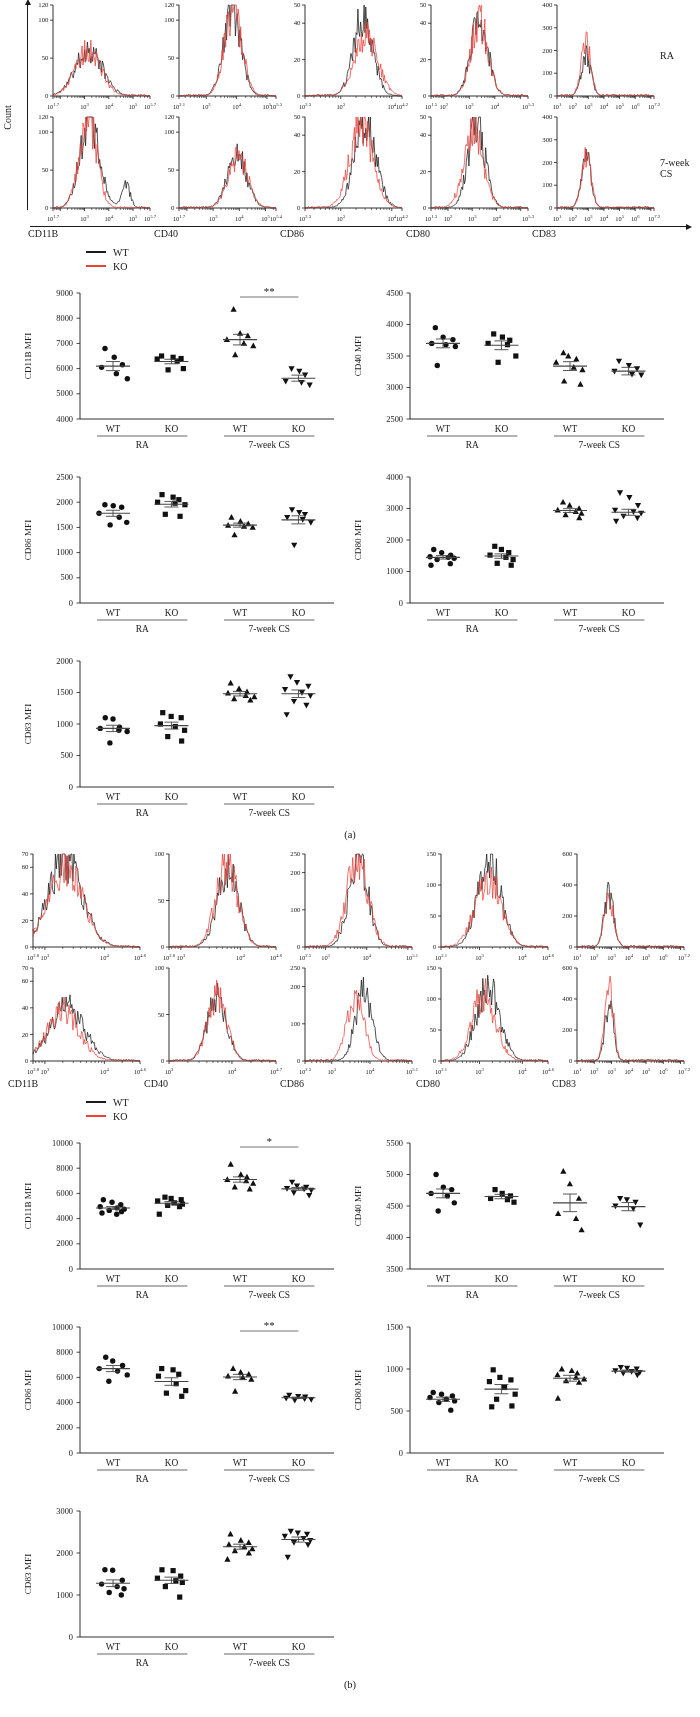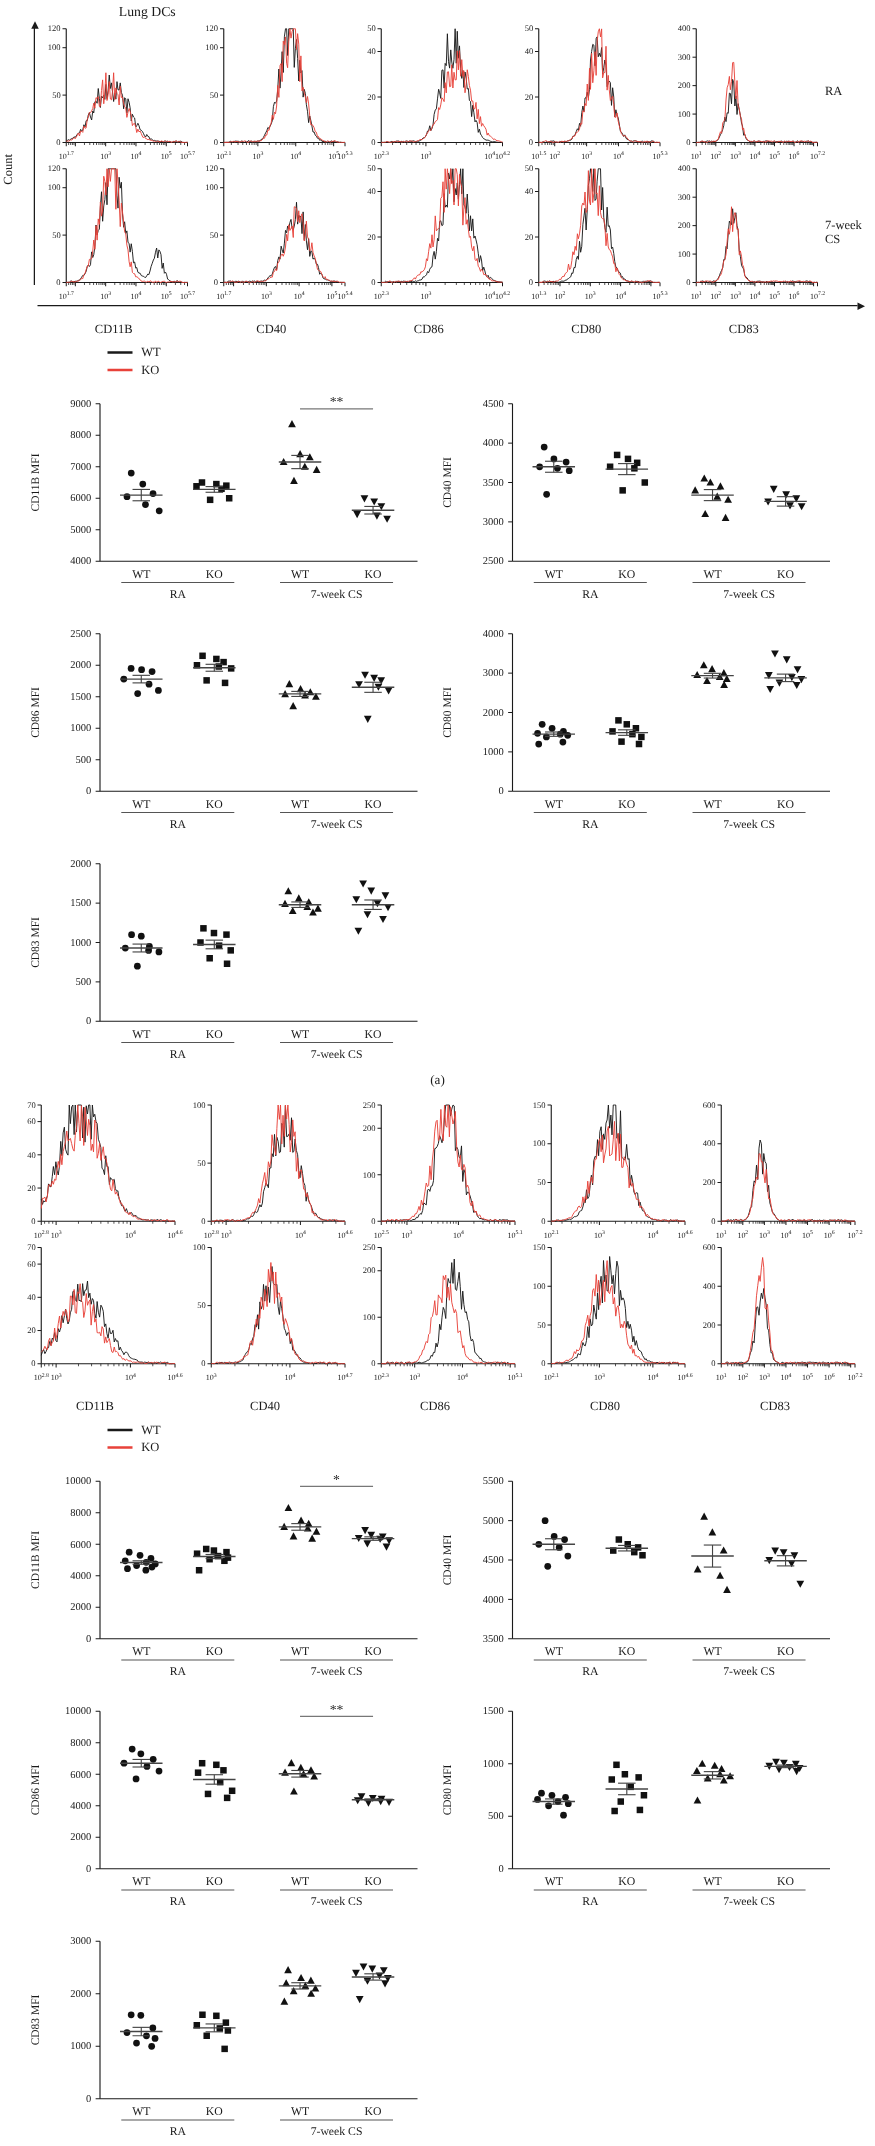--- a/index.html
+++ b/index.html
@@ -14,39 +14,38 @@
   .varrow{position:absolute;left:27px;top:4px;bottom:14px;width:1px;background:#1a1a1a;}
   .varrow::before{content:"";position:absolute;top:-5px;left:-2.5px;border-left:3px solid transparent;
     border-right:3px solid transparent;border-bottom:6px solid #1a1a1a;}
   .hist-grid{display:flex;}
   .rowlab-col{width:42px;display:flex;flex-direction:column;}
   .rowlab{flex:1;display:flex;align-items:center;justify-content:flex-start;
     font-size:10px;line-height:1.15;padding-left:2px;}
   .harrow{position:relative;height:1px;background:#1a1a1a;margin:2px 0 0 30px;width:656px;}
   .harrow::after{content:"";position:absolute;right:-6px;top:-2.5px;border-top:3px solid transparent;
     border-bottom:3px solid transparent;border-left:6px solid #1a1a1a;}
-  .marker-row{display:grid;margin-top:13px;font-size:10px;text-align:center;height:14px;}
+  .marker-row{display:grid;margin-top:1px;font-size:10px;text-align:left;height:14px;}
   .marker-row-a{grid-template-columns:repeat(5,126px);margin-left:28px;}
   .marker-row-b{grid-template-columns:repeat(5,136px);margin-left:8px;}
   .legend{margin:3px 0 2px 86px;height:30px;}
   .legend-item{display:flex;align-items:center;height:14px;}
   .legend-line{display:inline-block;width:20px;height:1.4px;margin-right:7px;}
   .legend-text{font-size:10px;}
   .scatter-grid{display:flex;flex-wrap:wrap;margin-left:18px;width:676px;}
   .panel-letter{text-align:center;font-size:10.5px;height:14px;}
   svg{display:block;overflow:visible;}
   .spacer-b{height:6px;}
 </style>
 </head>
 <body>
 
 <div class="figure">
 
   <div class="panel">
-    <div class="hist-title">Lung DCs</div>
 
     <div class="hist-wrap">
       <div class="count-gutter">
         <span class="count-label">Count</span>
       </div>
       <div class="varrow"></div>
       <div class="hist-grid" id="histA">
           <div>
             <svg width="126" height="112" style="overflow: visible;">
               <line x1="25" y1="5" x2="25" y2="96" stroke="#1a1a1a" stroke-width="0.9"></line>

